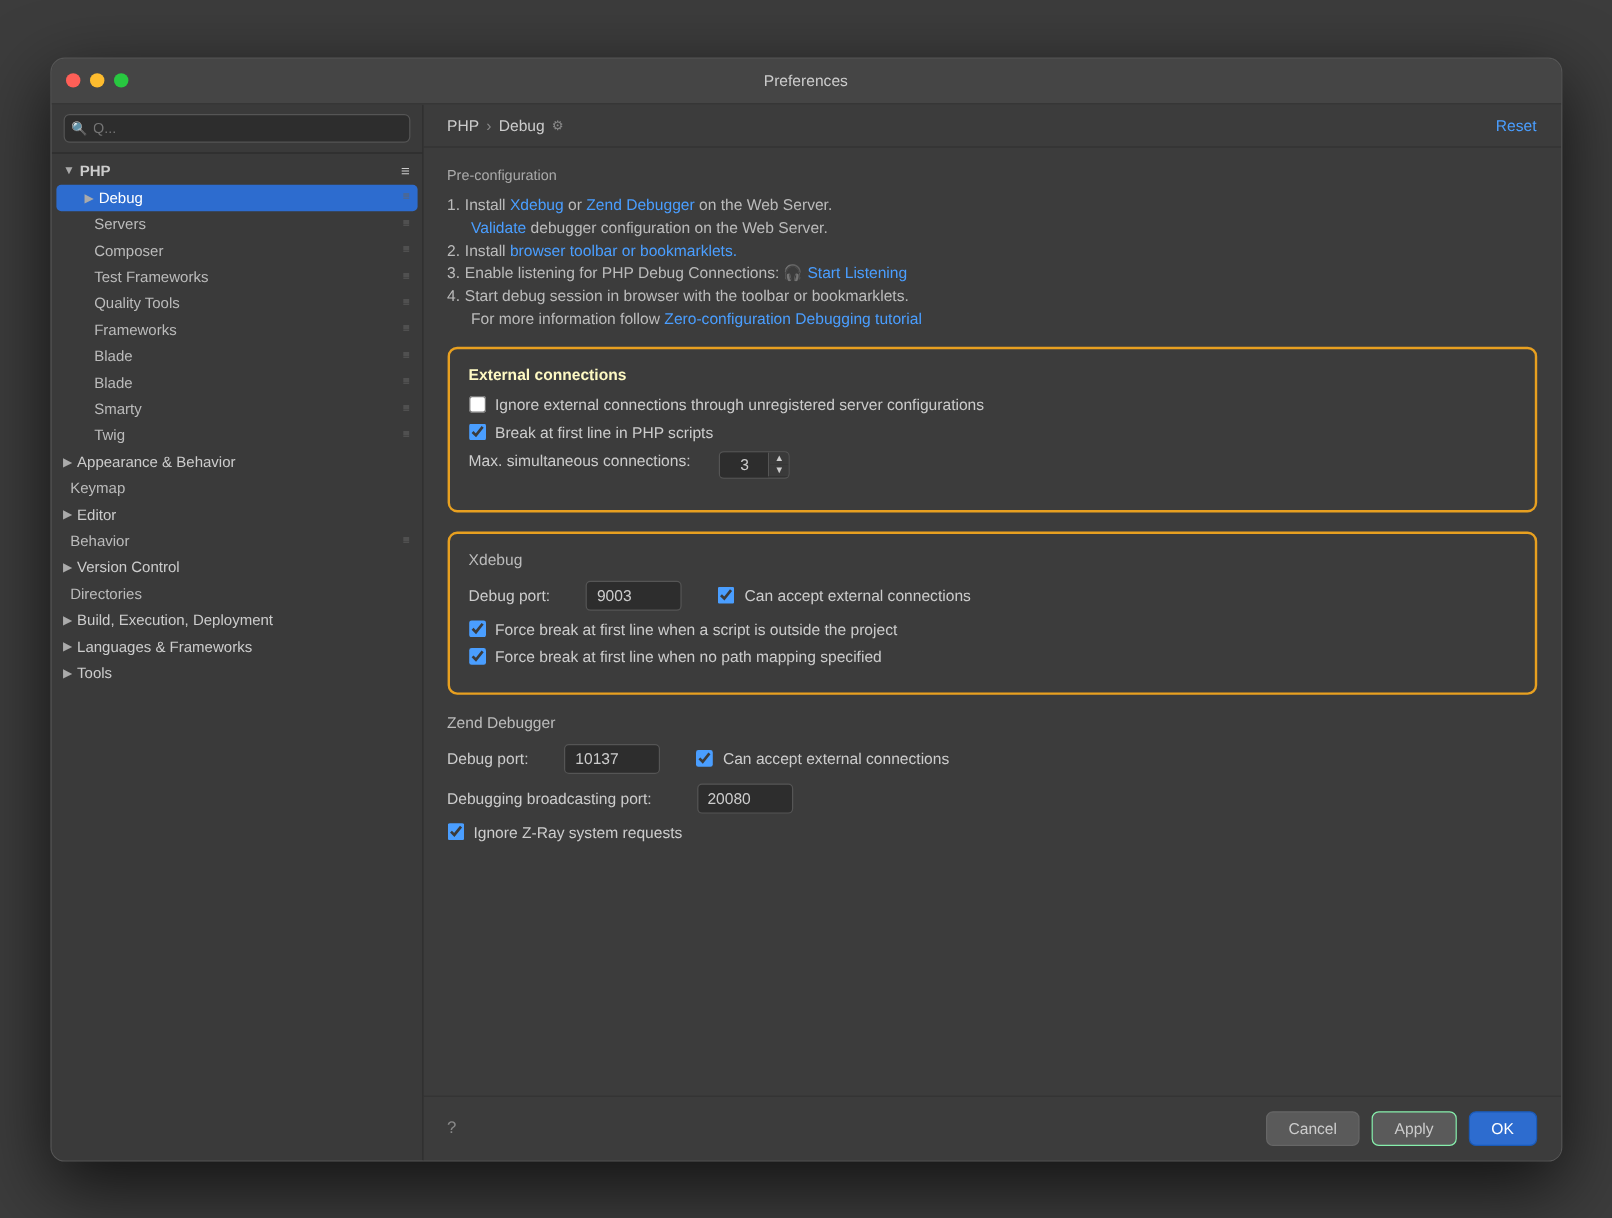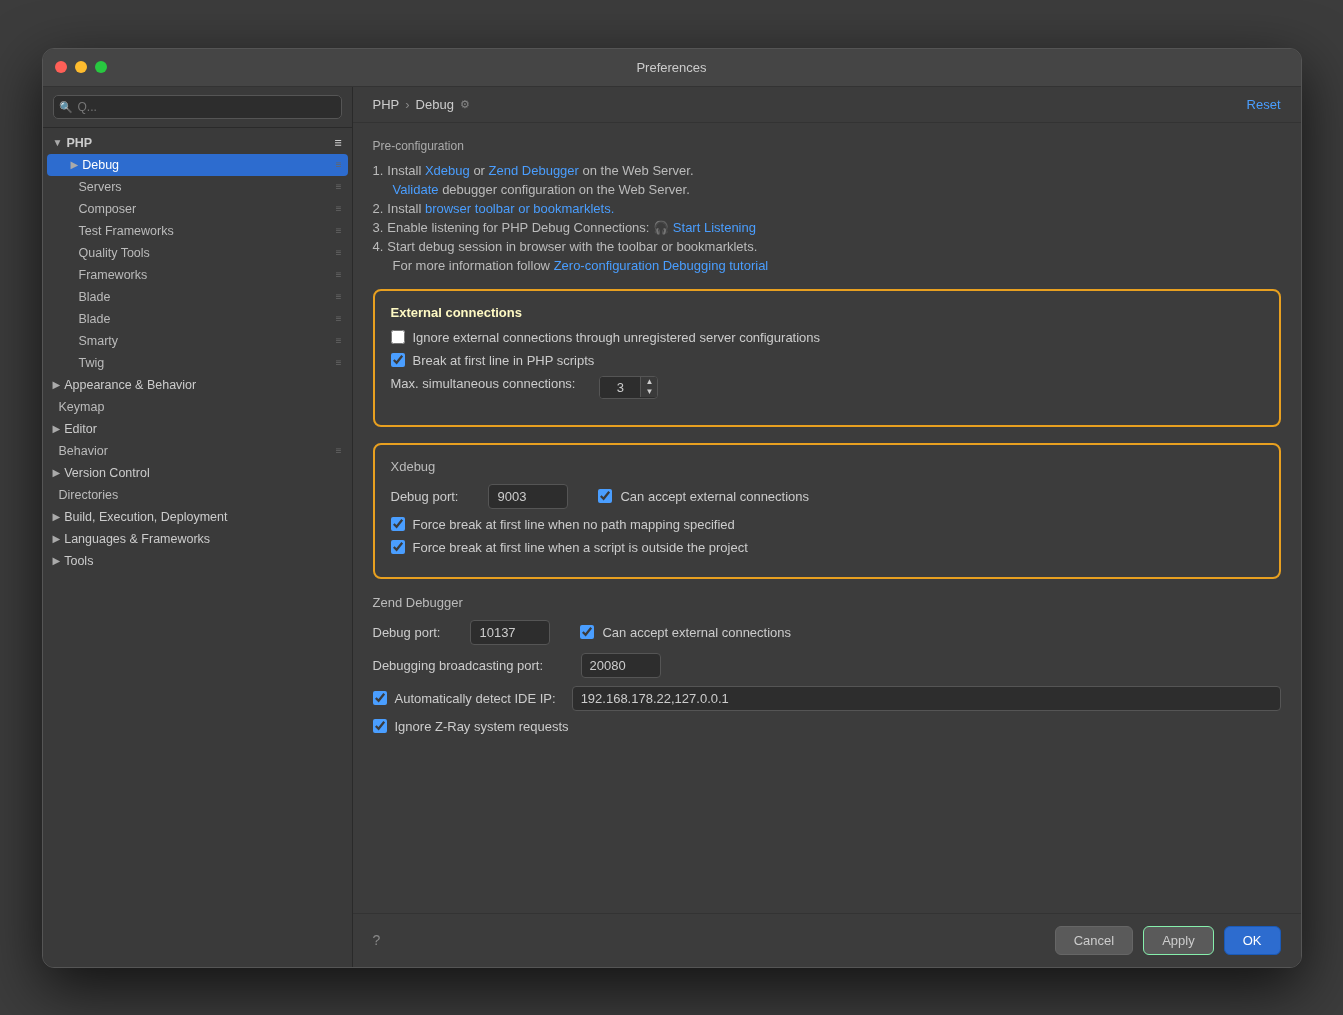--- a/index.html
+++ b/index.html
@@ -599,50 +599,43 @@
           <div class="inner-section-label">Xdebug</div>
           <div class="port-row">
             <span class="port-label">Debug port:</span>
             <input class="port-input" type="text" value="9003" style="">
             <div class="checkbox-row" style="margin-bottom:0;">
               <input type="checkbox" id="cb-can-accept" checked="" style="">
               <label for="cb-can-accept">Can accept external connections</label>
             </div>
           </div>
           <div class="checkbox-row">
+            <input type="checkbox" id="cb-force2" checked="" style="">
+            <label for="cb-force2">Force break at first line when a script is outside the project</label>
+          </div>
+          <div class="checkbox-row">
             <input type="checkbox" id="cb-force1" checked="" style="">
             <label for="cb-force1">Force break at first line when no path mapping specified</label>
-          </div>
-          <div class="checkbox-row">
-            <input type="checkbox" id="cb-force2" checked="" style="">
-            <label for="cb-force2">Force break at first line when a script is outside the project</label>
           </div>
         </div>
 
         <div class="inner-section">
           <div class="inner-section-label">Zend Debugger</div>
           <div class="port-row">
             <span class="port-label">Debug port:</span>
             <input class="port-input" type="text" value="10137" style="">
             <div class="checkbox-row" style="margin-bottom:0;">
               <input type="checkbox" id="cb-zend-can" checked="" style="">
               <label for="cb-zend-can">Can accept external connections</label>
             </div>
           </div>
           <div class="settings-row full-row">
             <span class="settings-label">Debugging broadcasting port:</span>
             <input class="port-input" type="text" value="20080" style="">
           </div>
-          <div class="settings-row full-row">
-            <div class="checkbox-row" style="margin-bottom:0; flex:none;">
-              <input type="checkbox" id="cb-auto" checked="" style="">
-              <label for="cb-auto">Automatically detect IDE IP:</label>
-            </div>
-            <input class="ip-input" type="text" value="192.168.178.22,127.0.0.1" style="margin-left: 8px;">
-          </div>
           <div class="checkbox-row">
             <input type="checkbox" id="cb-zray" checked="" style="">
             <label for="cb-zray">Ignore Z-Ray system requests</label>
           </div>
         </div>
 
       </div>
 
       <div class="footer">
         <div class="footer-left">

